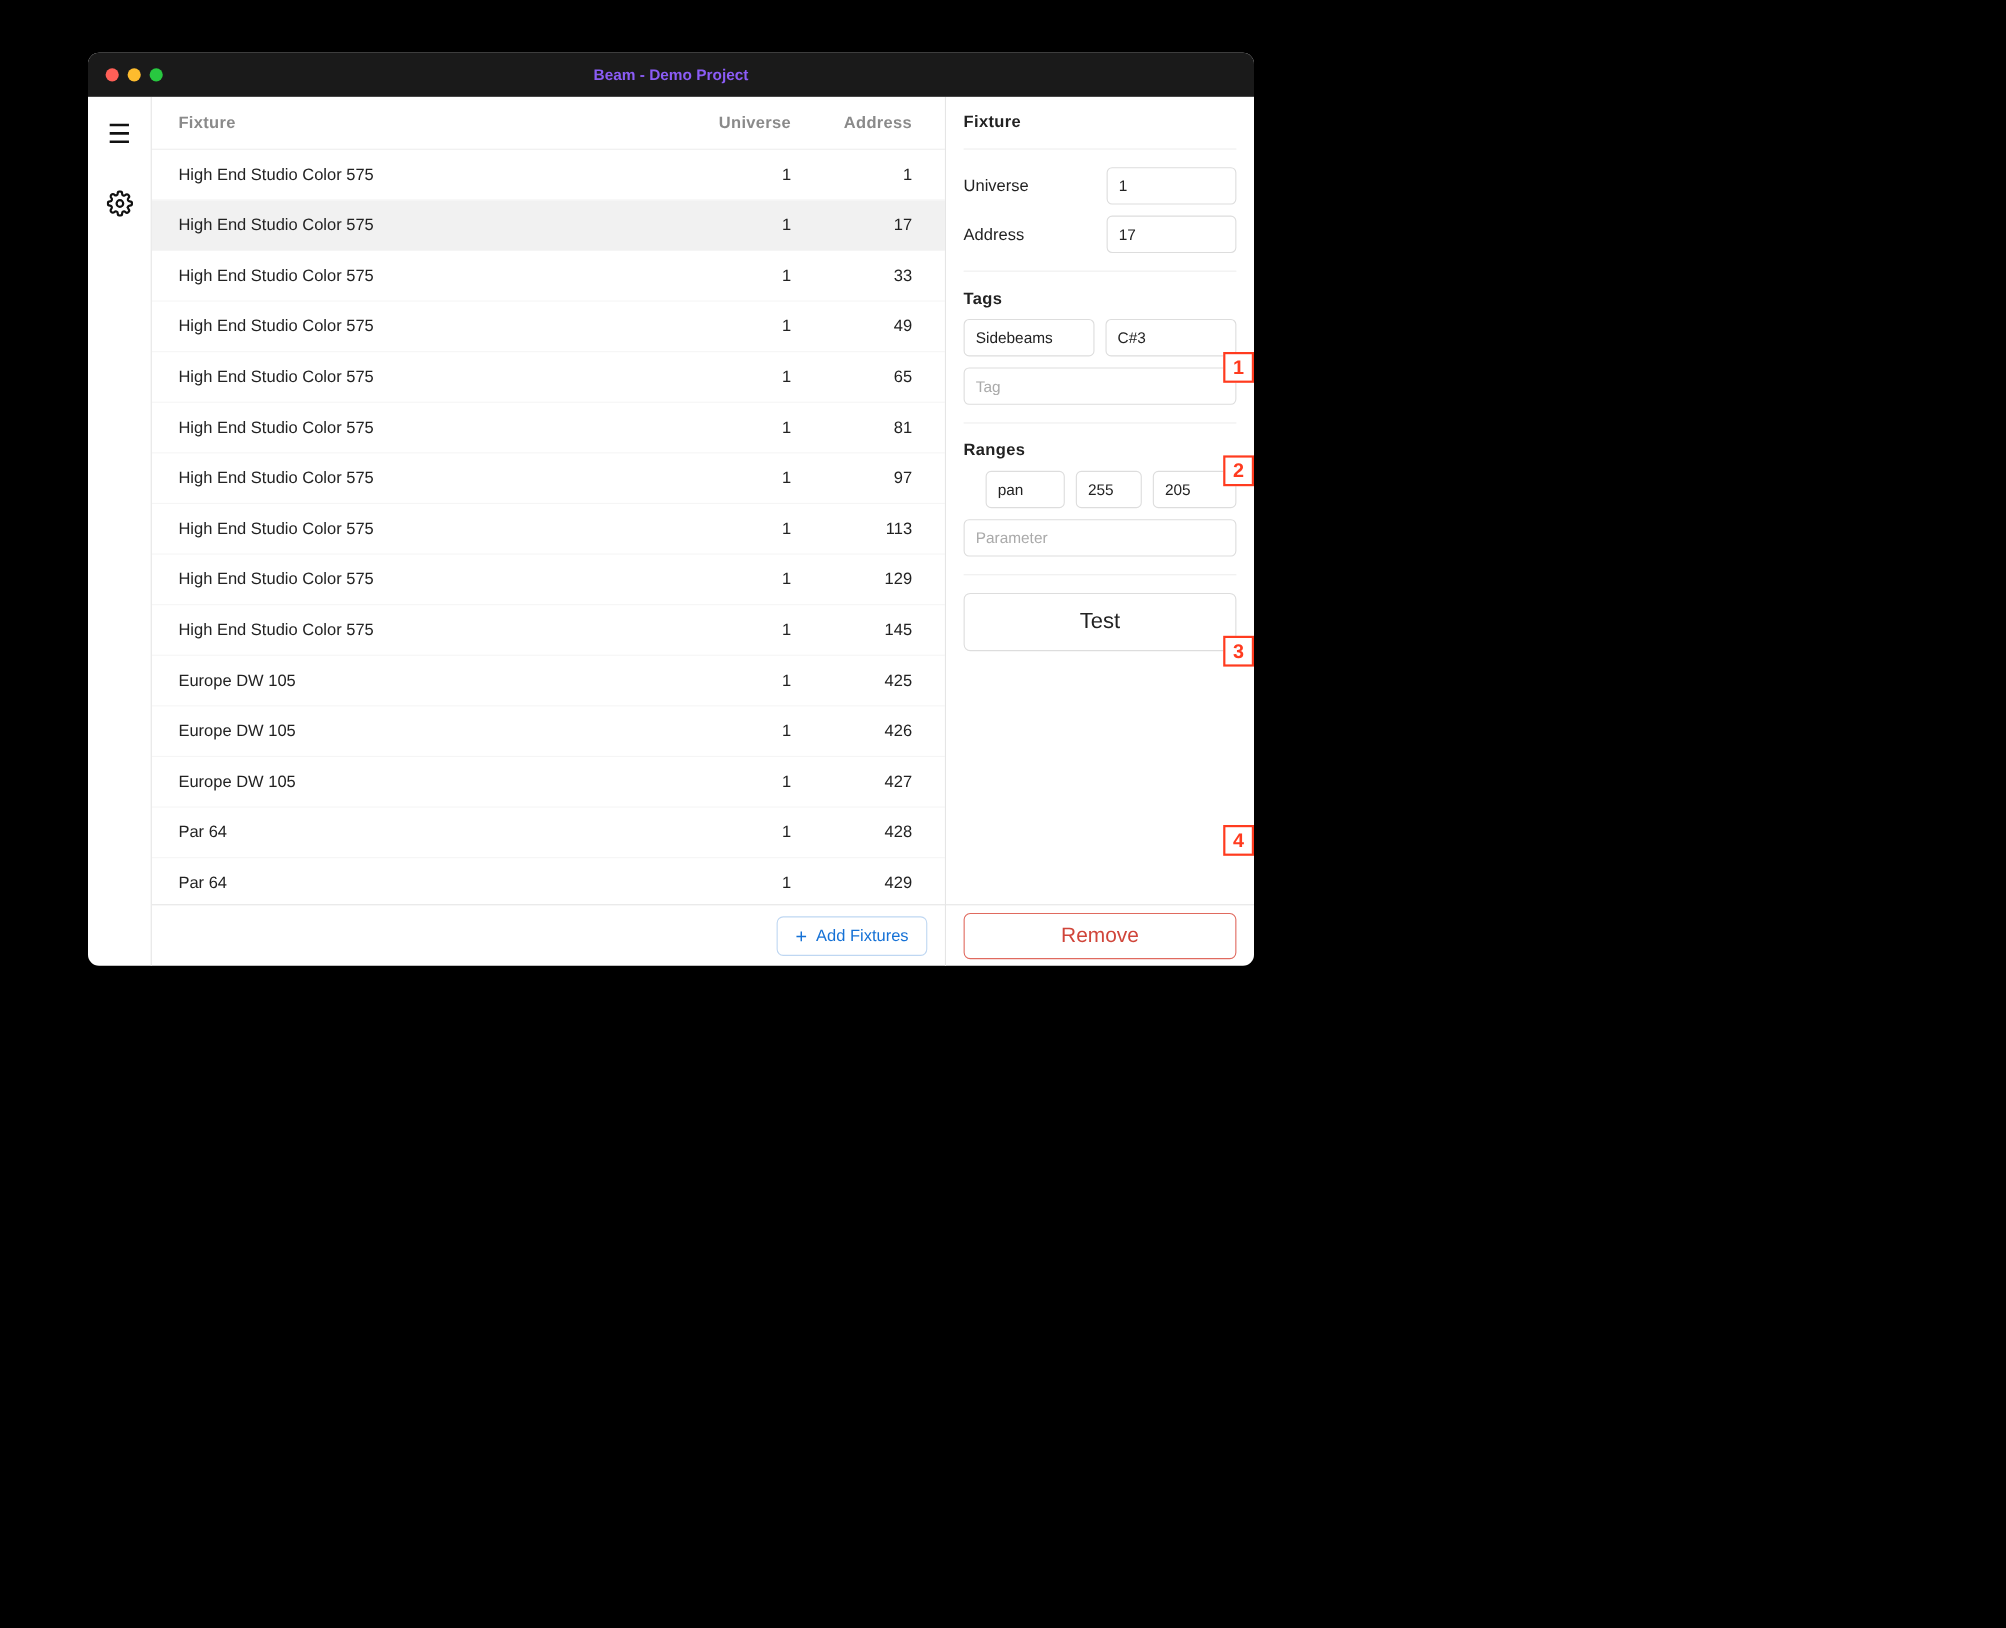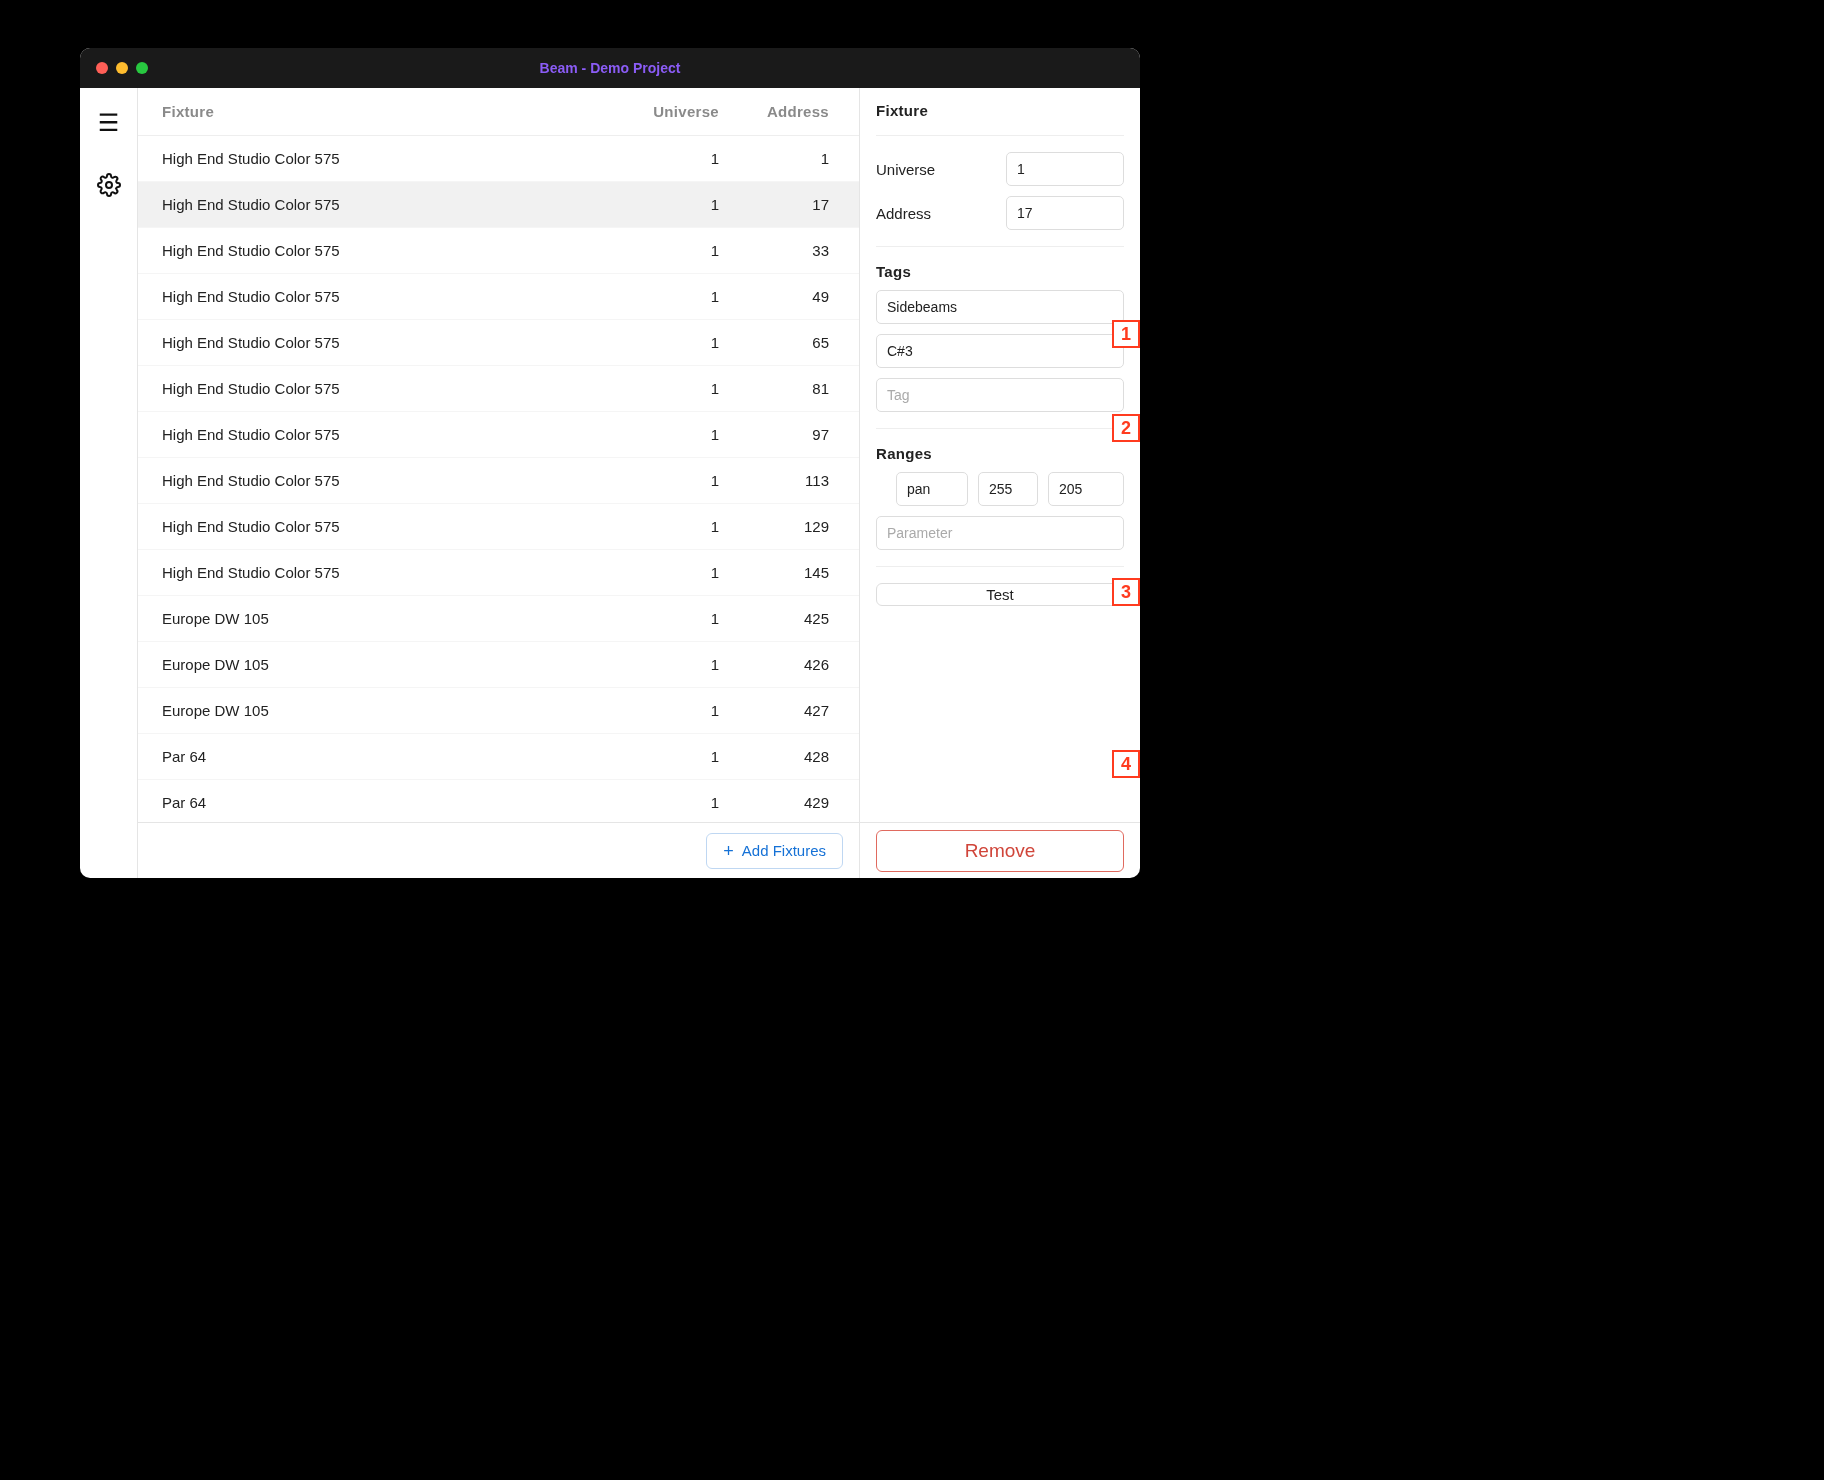--- a/index.html
+++ b/index.html
@@ -168,33 +168,33 @@
   .stack > * + * { margin-top: 10px; }
   .hr { border: none; border-top: 1px solid #eee; margin: 16px 0; }
   .kv-row {
     display: flex;
     align-items: center;
     gap: 12px;
     margin-bottom: 10px;
   }
   .kv-row label { flex: 1; font-size: 15px; color: #222; }
   .kv-row .input { width: 118px; }
-  .tag-row { display: flex; gap: 10px; flex-direction: column; }
+  .tag-row { display: flex; gap: 10px; }
   .tag-row .input { flex: 1; }
   .range-row { display: flex; gap: 10px; }
   .range-row .input:nth-child(1) { flex: 1; margin-left: 20px; }
   .range-row .input:nth-child(2) { width: 60px; }
   .range-row .input:nth-child(3) { width: 76px; }
   .btn-block {
     width: 100%;
     border: 1px solid #ddd;
     background: #fff;
     color: #222;
-    font-size: 15px;
-    padding: 2px 0;
+    font-size: 20px;
+    padding: 14px 0;
     border-radius: 6px;
     text-align: center;
   }
   .inspector-footer {
     height: 56px;
     border-top: 1px solid #e5e5e5;
     display: flex;
     align-items: center;
     padding: 0 16px;
   }

